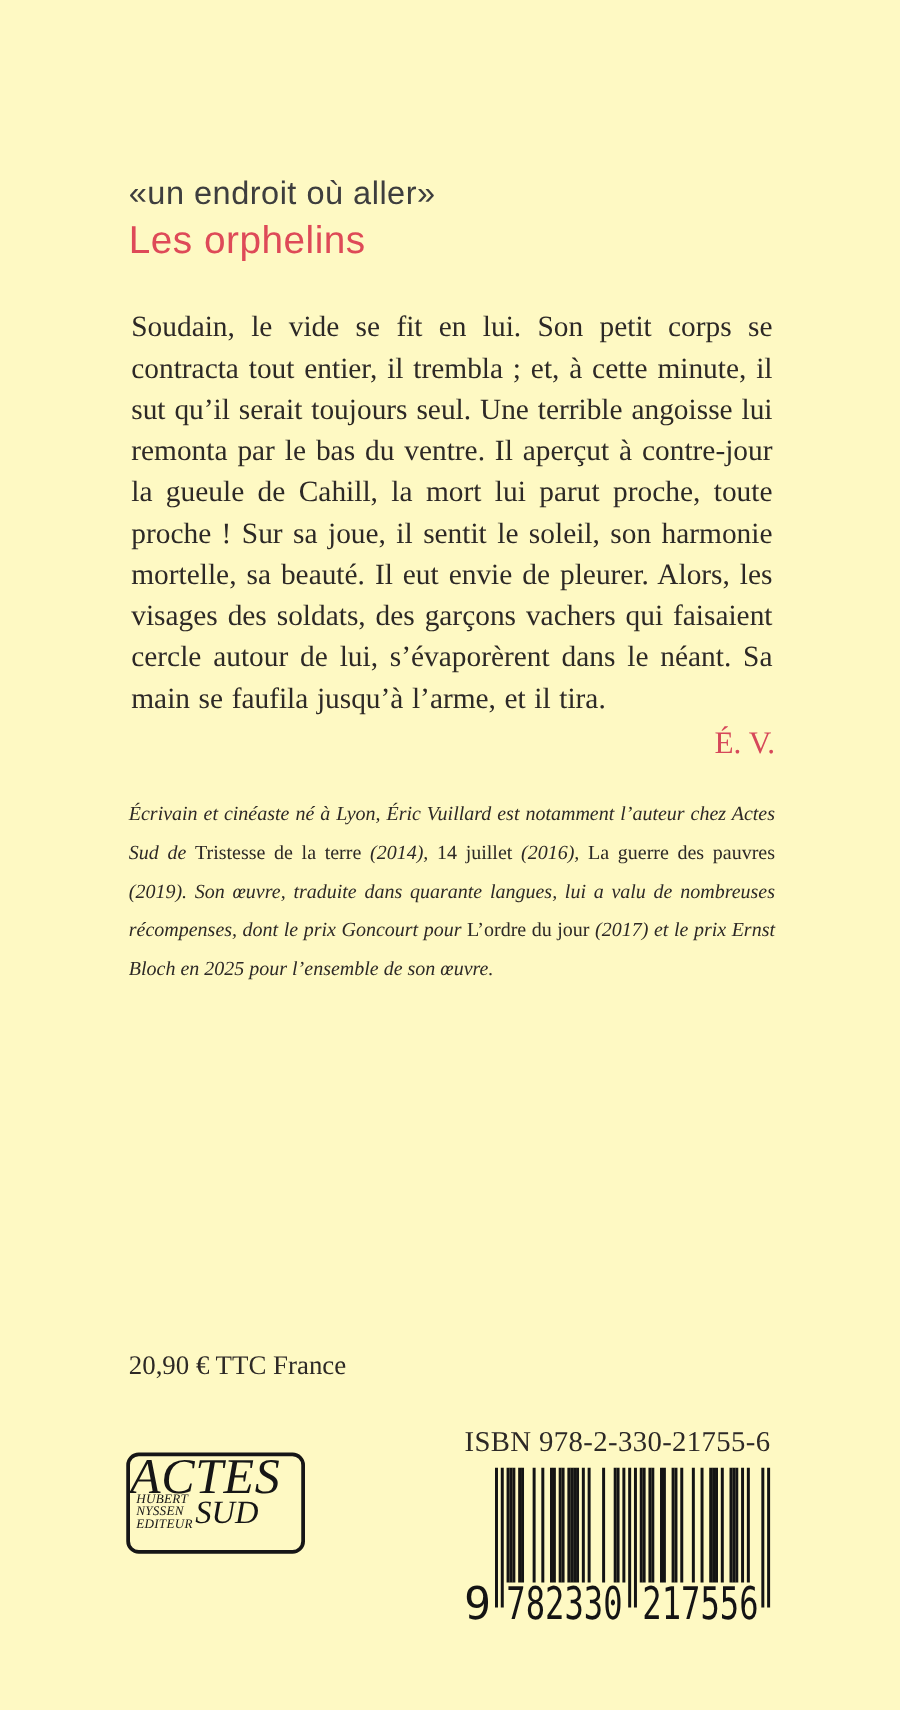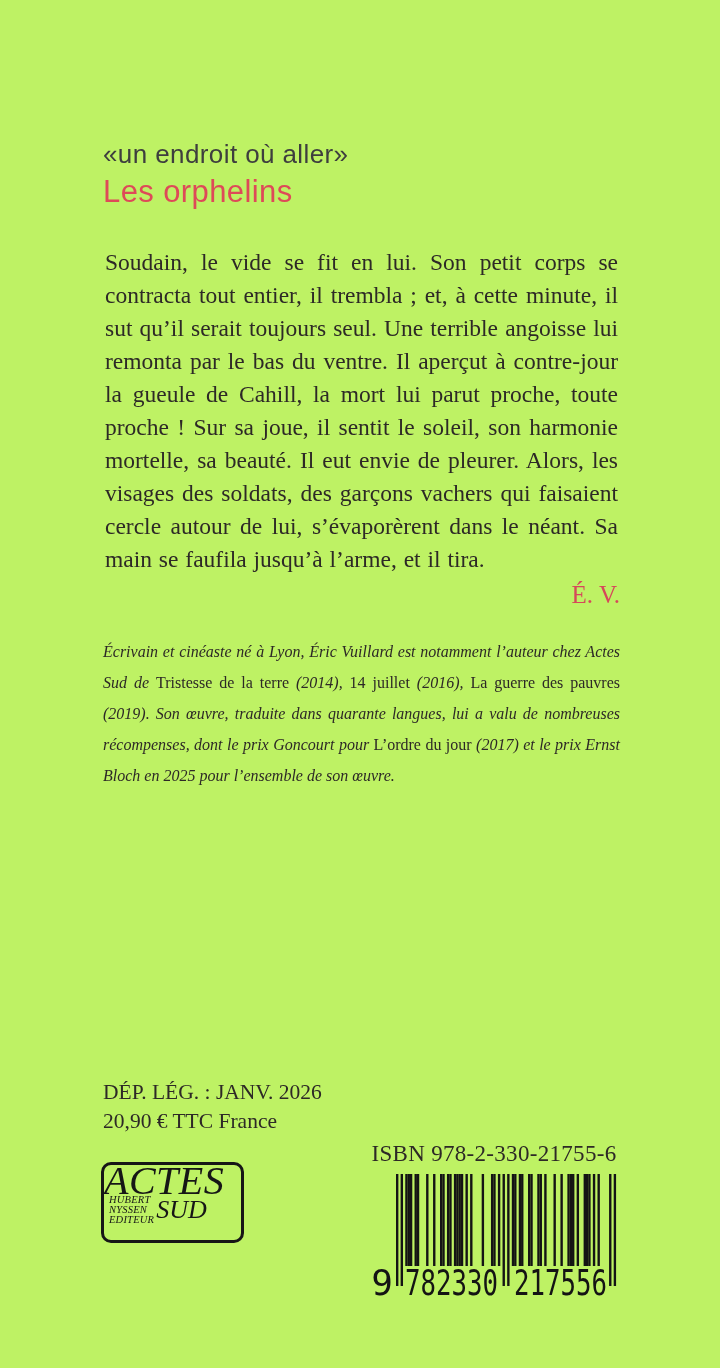--- a/index.html
+++ b/index.html
@@ -1,20 +1,20 @@
 <!DOCTYPE html>
 <html lang="fr"><head>
 <meta charset="utf-8">
 <style>
   html,body{margin:0;padding:0;}
   body{
     width:720px;height:1368px;background:#ffffff;position:relative;overflow:hidden;
     font-family:"Liberation Serif",serif;color:#2d2926;
   }
-  .cover{position:absolute;inset:0;background:#bef264;}
+  .cover{position:absolute;inset:0;background:#fef9c3;}
 
   
   .collection{
     position:absolute;left:103px;top:139px;
     font-family:"Liberation Sans",sans-serif;font-size:26px;line-height:30px;
     color:#3e3e3e;letter-spacing:.4px;
   }
   .title{
     position:absolute;left:103px;top:174px;
     font-family:"Liberation Sans",sans-serif;font-size:31px;line-height:36px;
@@ -76,21 +76,20 @@
   <div class="collection">«un endroit où aller»</div>
   <div class="title">Les orphelins</div>
 
   <div class="main-col">
     <p class="quote">Soudain, le vide se fit en lui. Son petit corps se contracta tout entier, il trembla ; et, à cette minute, il sut qu’il serait toujours seul. Une terrible angoisse lui remonta par le bas du ventre. Il aperçut à contre-jour la gueule de Cahill, la mort lui parut proche, toute proche ! Sur sa joue, il sentit le soleil, son harmonie mortelle, sa beauté. Il eut envie de pleurer. Alors, les visages des soldats, des garçons vachers qui faisaient cercle autour de lui, s’évaporèrent dans le néant. Sa main se faufila jusqu’à l’arme, et il tira.</p>
     <div class="signature">É. V.</div>
     <p class="bio"><span class="it">Écrivain et cinéaste né à Lyon, Éric Vuillard est notamment l’auteur chez Actes Sud de </span><span class="rm">Tristesse de la terre </span><span class="it">(2014), </span><span class="rm">14 juillet </span><span class="it">(2016), </span><span class="rm">La guerre des pauvres </span><span class="it">(2019). Son œuvre, traduite dans quarante langues, lui a valu de nombreuses récompenses, dont le prix Goncourt pour </span><span class="rm">L’ordre du jour </span><span class="it">(2017) et le prix Ernst Bloch en 2025 pour l’ensemble de son œuvre.</span></p>
   </div>
 
   <div class="imprint">
-    <div>DÉP. LÉG. : JANV. 2026</div>
     <div>20,90 € TTC France</div>
   </div>
 
   <div class="as-logo">
     <div class="as-actes">ACTES</div>
     <div class="as-bottom">
       <div class="as-small">
         <div>HUBERT</div>
         <div>NYSSEN</div>
         <div>EDITEUR</div>

